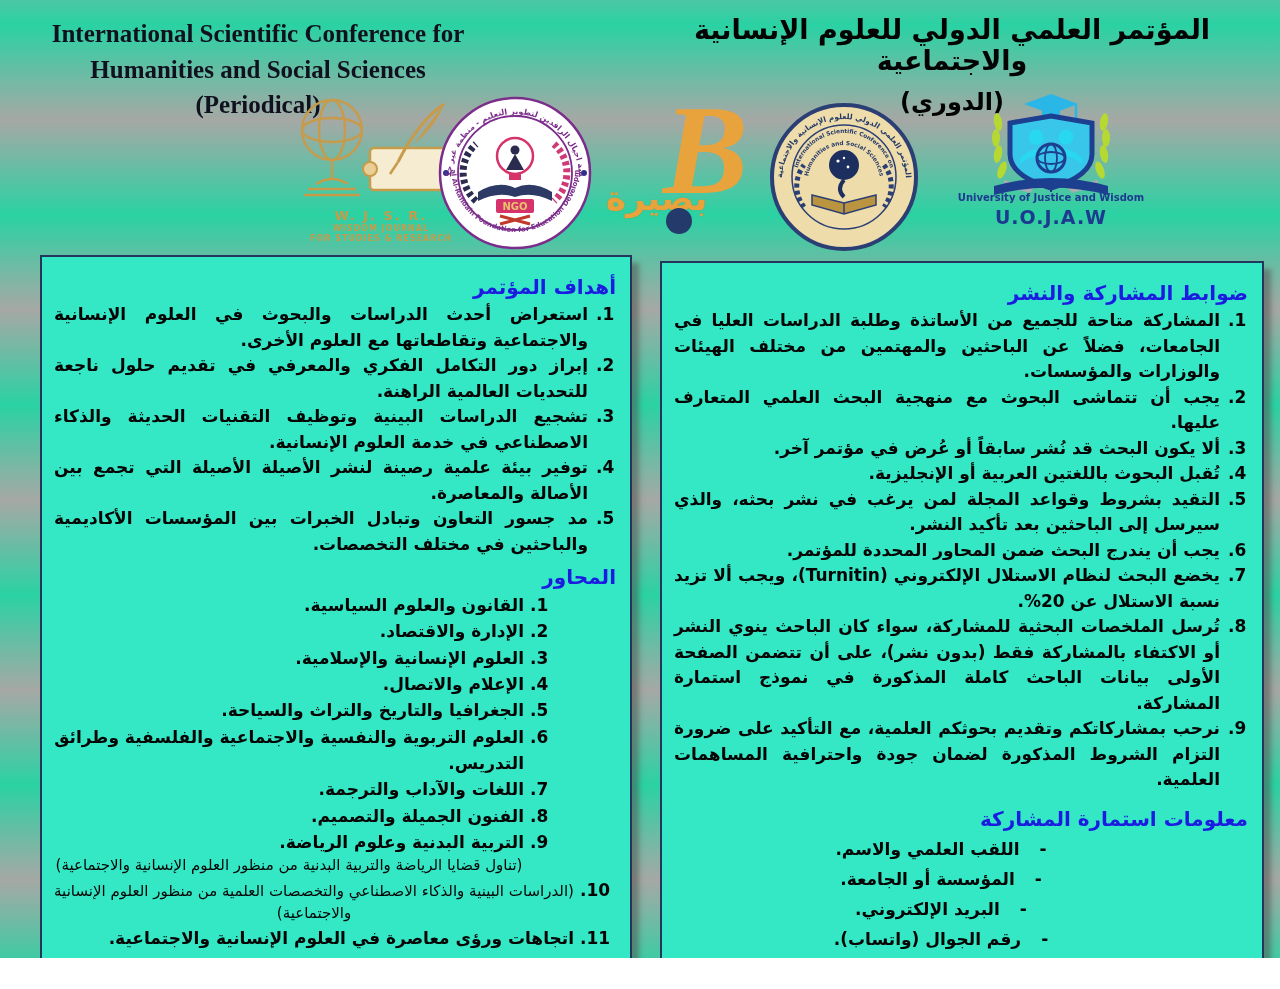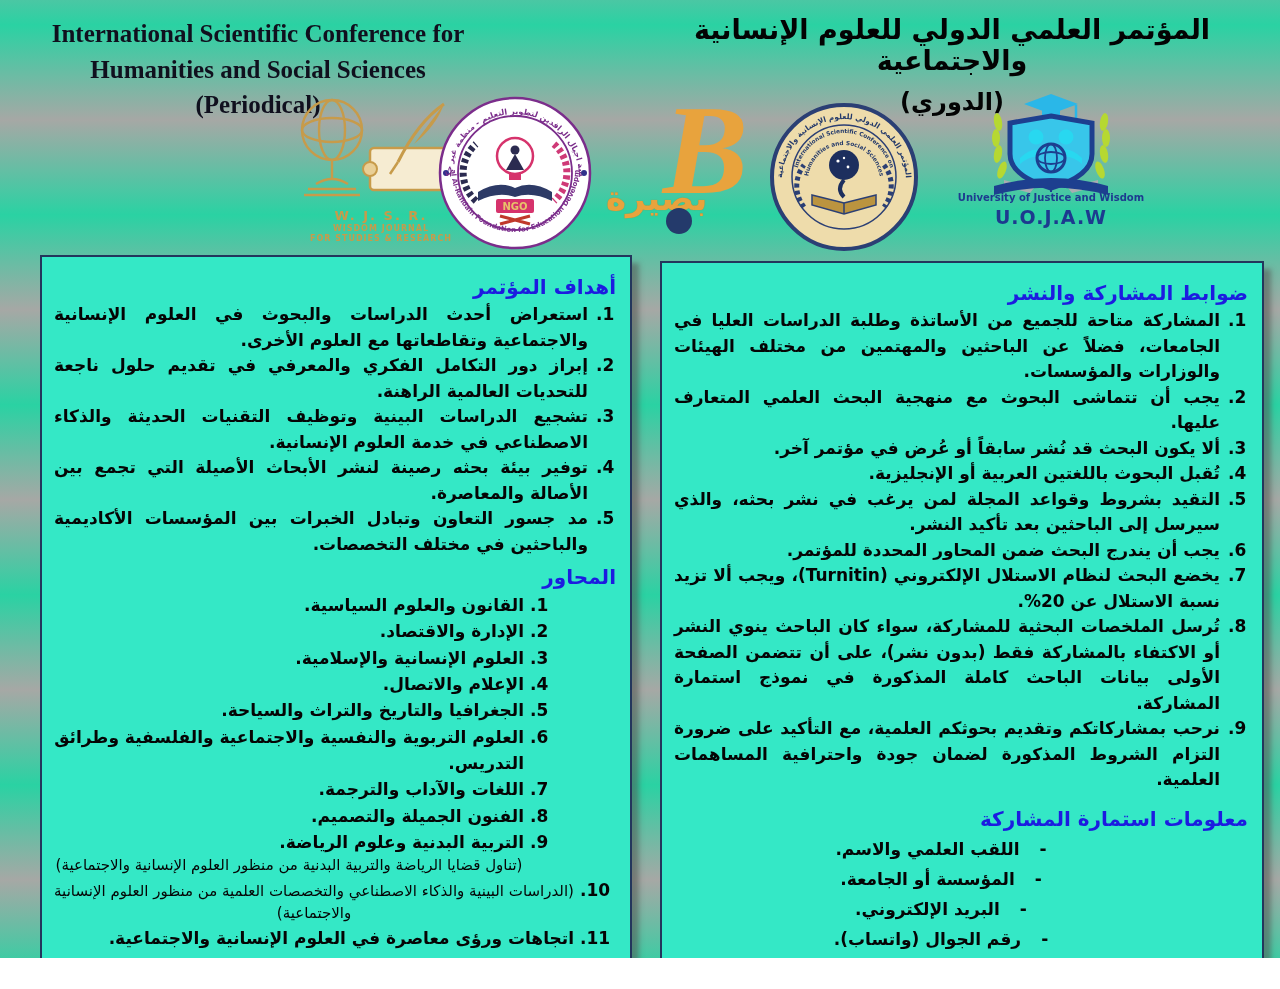--- a/index.html
+++ b/index.html
@@ -198,21 +198,21 @@
     <div class="uojaw-text uojaw-name">University of Justice and Wisdom</div>
     <div class="uojaw-text uojaw-abbr">U.O.J.A.W</div>
   </div>
 
   <div class="panel" style="left:40px; top:255px; width:592px; height:706px;">
     <h2>أهداف المؤتمر</h2>
     <ol class="num">
       <li>استعراض أحدث الدراسات والبحوث في العلوم الإنسانية والاجتماعية وتقاطعاتها مع العلوم الأخرى.</li>
       <li>إبراز دور التكامل الفكري والمعرفي في تقديم حلول ناجعة للتحديات العالمية الراهنة.</li>
       <li>تشجيع الدراسات البينية وتوظيف التقنيات الحديثة والذكاء الاصطناعي في خدمة العلوم الإنسانية.</li>
-      <li>توفير بيئة بحثه رصينة لنشر الأبحاث الأصيلة التي تجمع بين الأصالة والمعاصرة.</li>
+      <li>توفير بيئة علمية رصينة لنشر الأصيلة الأصيلة التي تجمع بين الأصالة والمعاصرة.</li>
       <li>مد جسور التعاون وتبادل الخبرات بين المؤسسات الأكاديمية والباحثين في مختلف التخصصات.</li>
     </ol>
     <h2 class="spaced" style="margin-top:8px;">المحاور</h2>
     <ol class="axes">
       <li>القانون والعلوم السياسية.</li>
       <li>الإدارة والاقتصاد.</li>
       <li>العلوم الإنسانية والإسلامية.</li>
       <li>الإعلام والاتصال.</li>
       <li>الجغرافيا والتاريخ والتراث والسياحة.</li>
       <li>العلوم التربوية والنفسية والاجتماعية والفلسفية وطرائق التدريس.</li>

